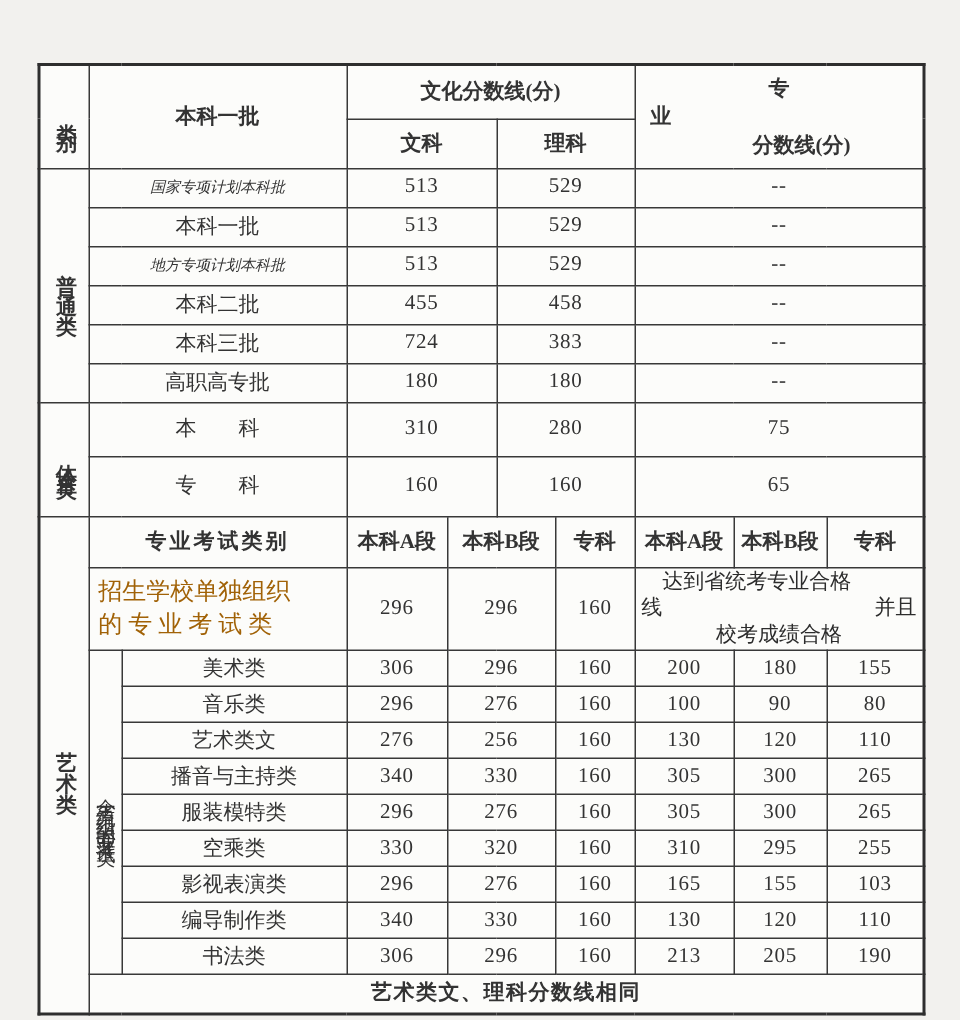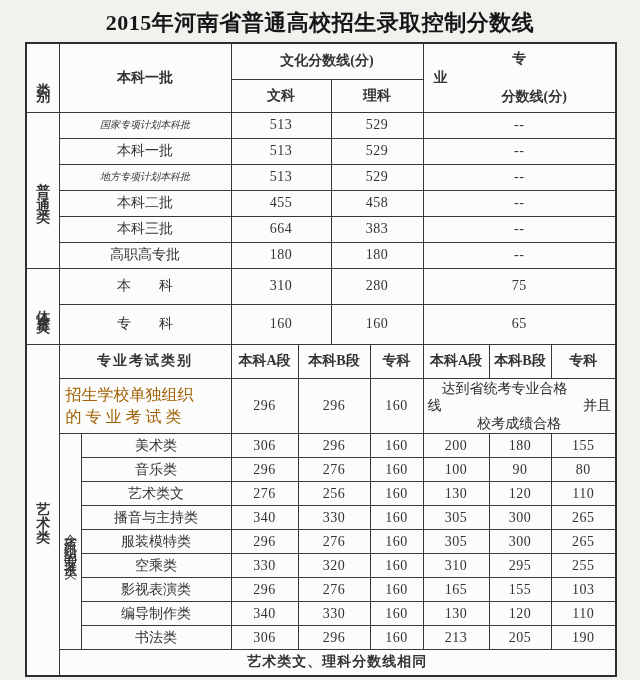--- a/index.html
+++ b/index.html
@@ -61,21 +61,20 @@
     -webkit-text-stroke:1.2px #b3b1ac;
     text-shadow:0 0 1px #aaa8a3;
     white-space:nowrap;
   }
 </style>
 </head>
 <body>
 
 <div class="canvas">
 
-  <div class="title">2015年河南省普通高校招生录取控制分数线</div>
 
   <table class="score">
     <colgroup>
       <col style="width:33px">
         <col style="width:22px">
         <col style="width:150px">
       <col style="width:67px">
         <col style="width:33px">
         <col style="width:39px">
       <col style="width:53px">
@@ -122,21 +121,21 @@
       <td class="num" colspan="3">--</td>
     </tr>
     <tr style="height:26px">
       <td class="batch" colspan="2">本科二批</td>
       <td class="num" colspan="2">455</td>
       <td class="num" colspan="2">458</td>
       <td class="num" colspan="3">--</td>
     </tr>
     <tr style="height:26px">
       <td class="batch" colspan="2">本科三批</td>
-      <td class="num" colspan="2">664</td>
+      <td class="num" colspan="2">724</td>
       <td class="num" colspan="2">383</td>
       <td class="num" colspan="3">--</td>
     </tr>
     <tr style="height:26px">
       <td class="batch" colspan="2">高职高专批</td>
       <td class="num" colspan="2">180</td>
       <td class="num" colspan="2">180</td>
       <td class="num" colspan="3">--</td>
     </tr>
 

